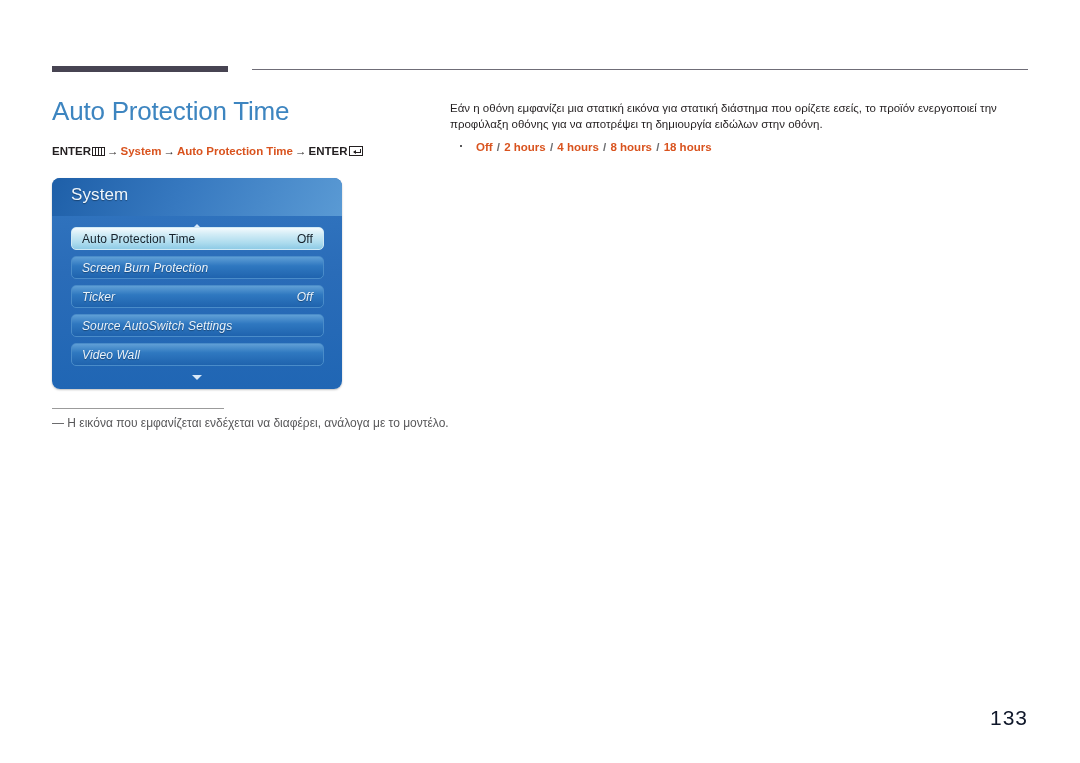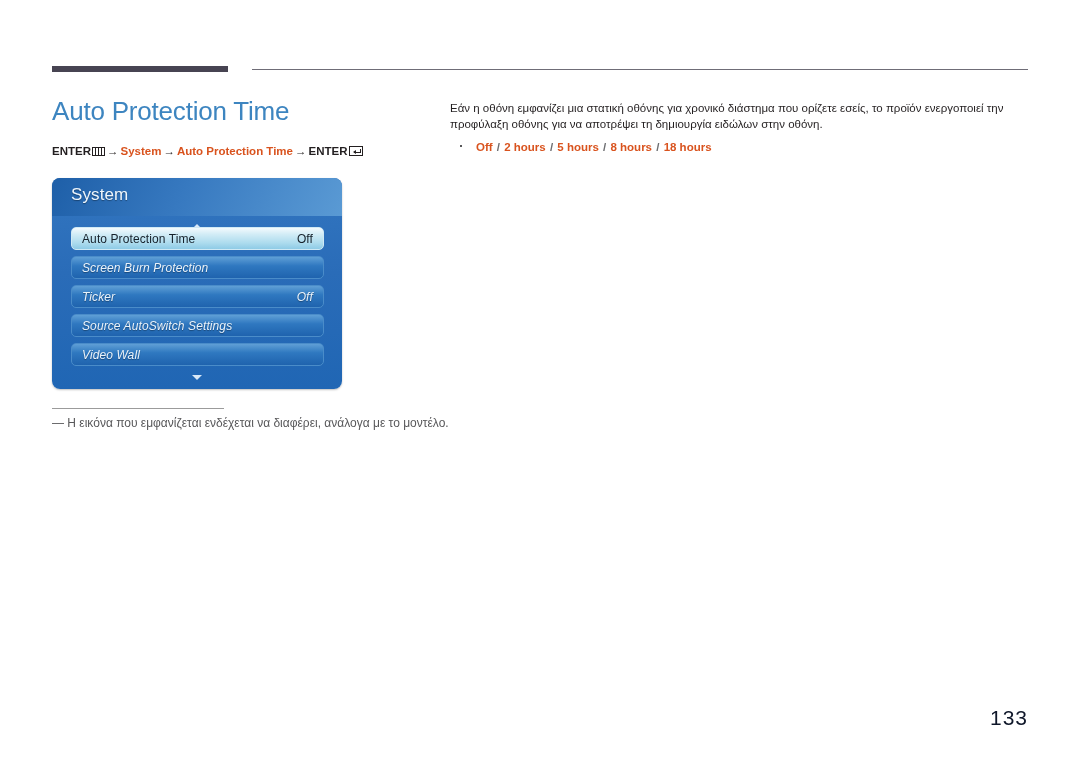--- a/index.html
+++ b/index.html
@@ -340,22 +340,22 @@
 
   <div class="osd-arrow" id="osd-arrow-down"><span></span></div>
 </div>
 
 <div id="footnote-block">
   <div id="footnote-rule"></div>
   <div id="footnote-text">― Η εικόνα που εμφανίζεται ενδέχεται να διαφέρει, ανάλογα με το μοντέλο.</div>
 </div>
 
 <div id="right-col">
-  <div id="body-text">Εάν η οθόνη εμφανίζει μια στατική οθόνης για χρονικό διάστημα που ορίζετε εσείς, το προϊόν ενεργοποιεί την προφύλαξη οθόνης για να αποτρέψει τη δημιουργία ειδώλων στην οθόνη.</div>
+  <div id="body-text">Εάν η οθόνη εμφανίζει μια στατική εικόνα για στατική διάστημα που ορίζετε εσείς, το προϊόν ενεργοποιεί την προφύλαξη οθόνης για να αποτρέψει τη δημιουργία ειδώλων στην οθόνη.</div>
   <ul id="options-list">
     <li>
       <span class="dot"></span>
-      <span id="options-inline"><span>Off</span><span class="sep"> / </span><span>2 hours</span><span class="sep"> / </span><span>5 hours</span><span class="sep"> / </span><span>8 hours</span><span class="sep"> / </span><span>18 hours</span></span>
+      <span id="options-inline"><span>Off</span><span class="sep"> / </span><span>2 hours</span><span class="sep"> / </span><span>4 hours</span><span class="sep"> / </span><span>8 hours</span><span class="sep"> / </span><span>18 hours</span></span>
     </li>
   </ul>
 </div>
 
 <div id="page-number">133</div>
 
 </body></html>

